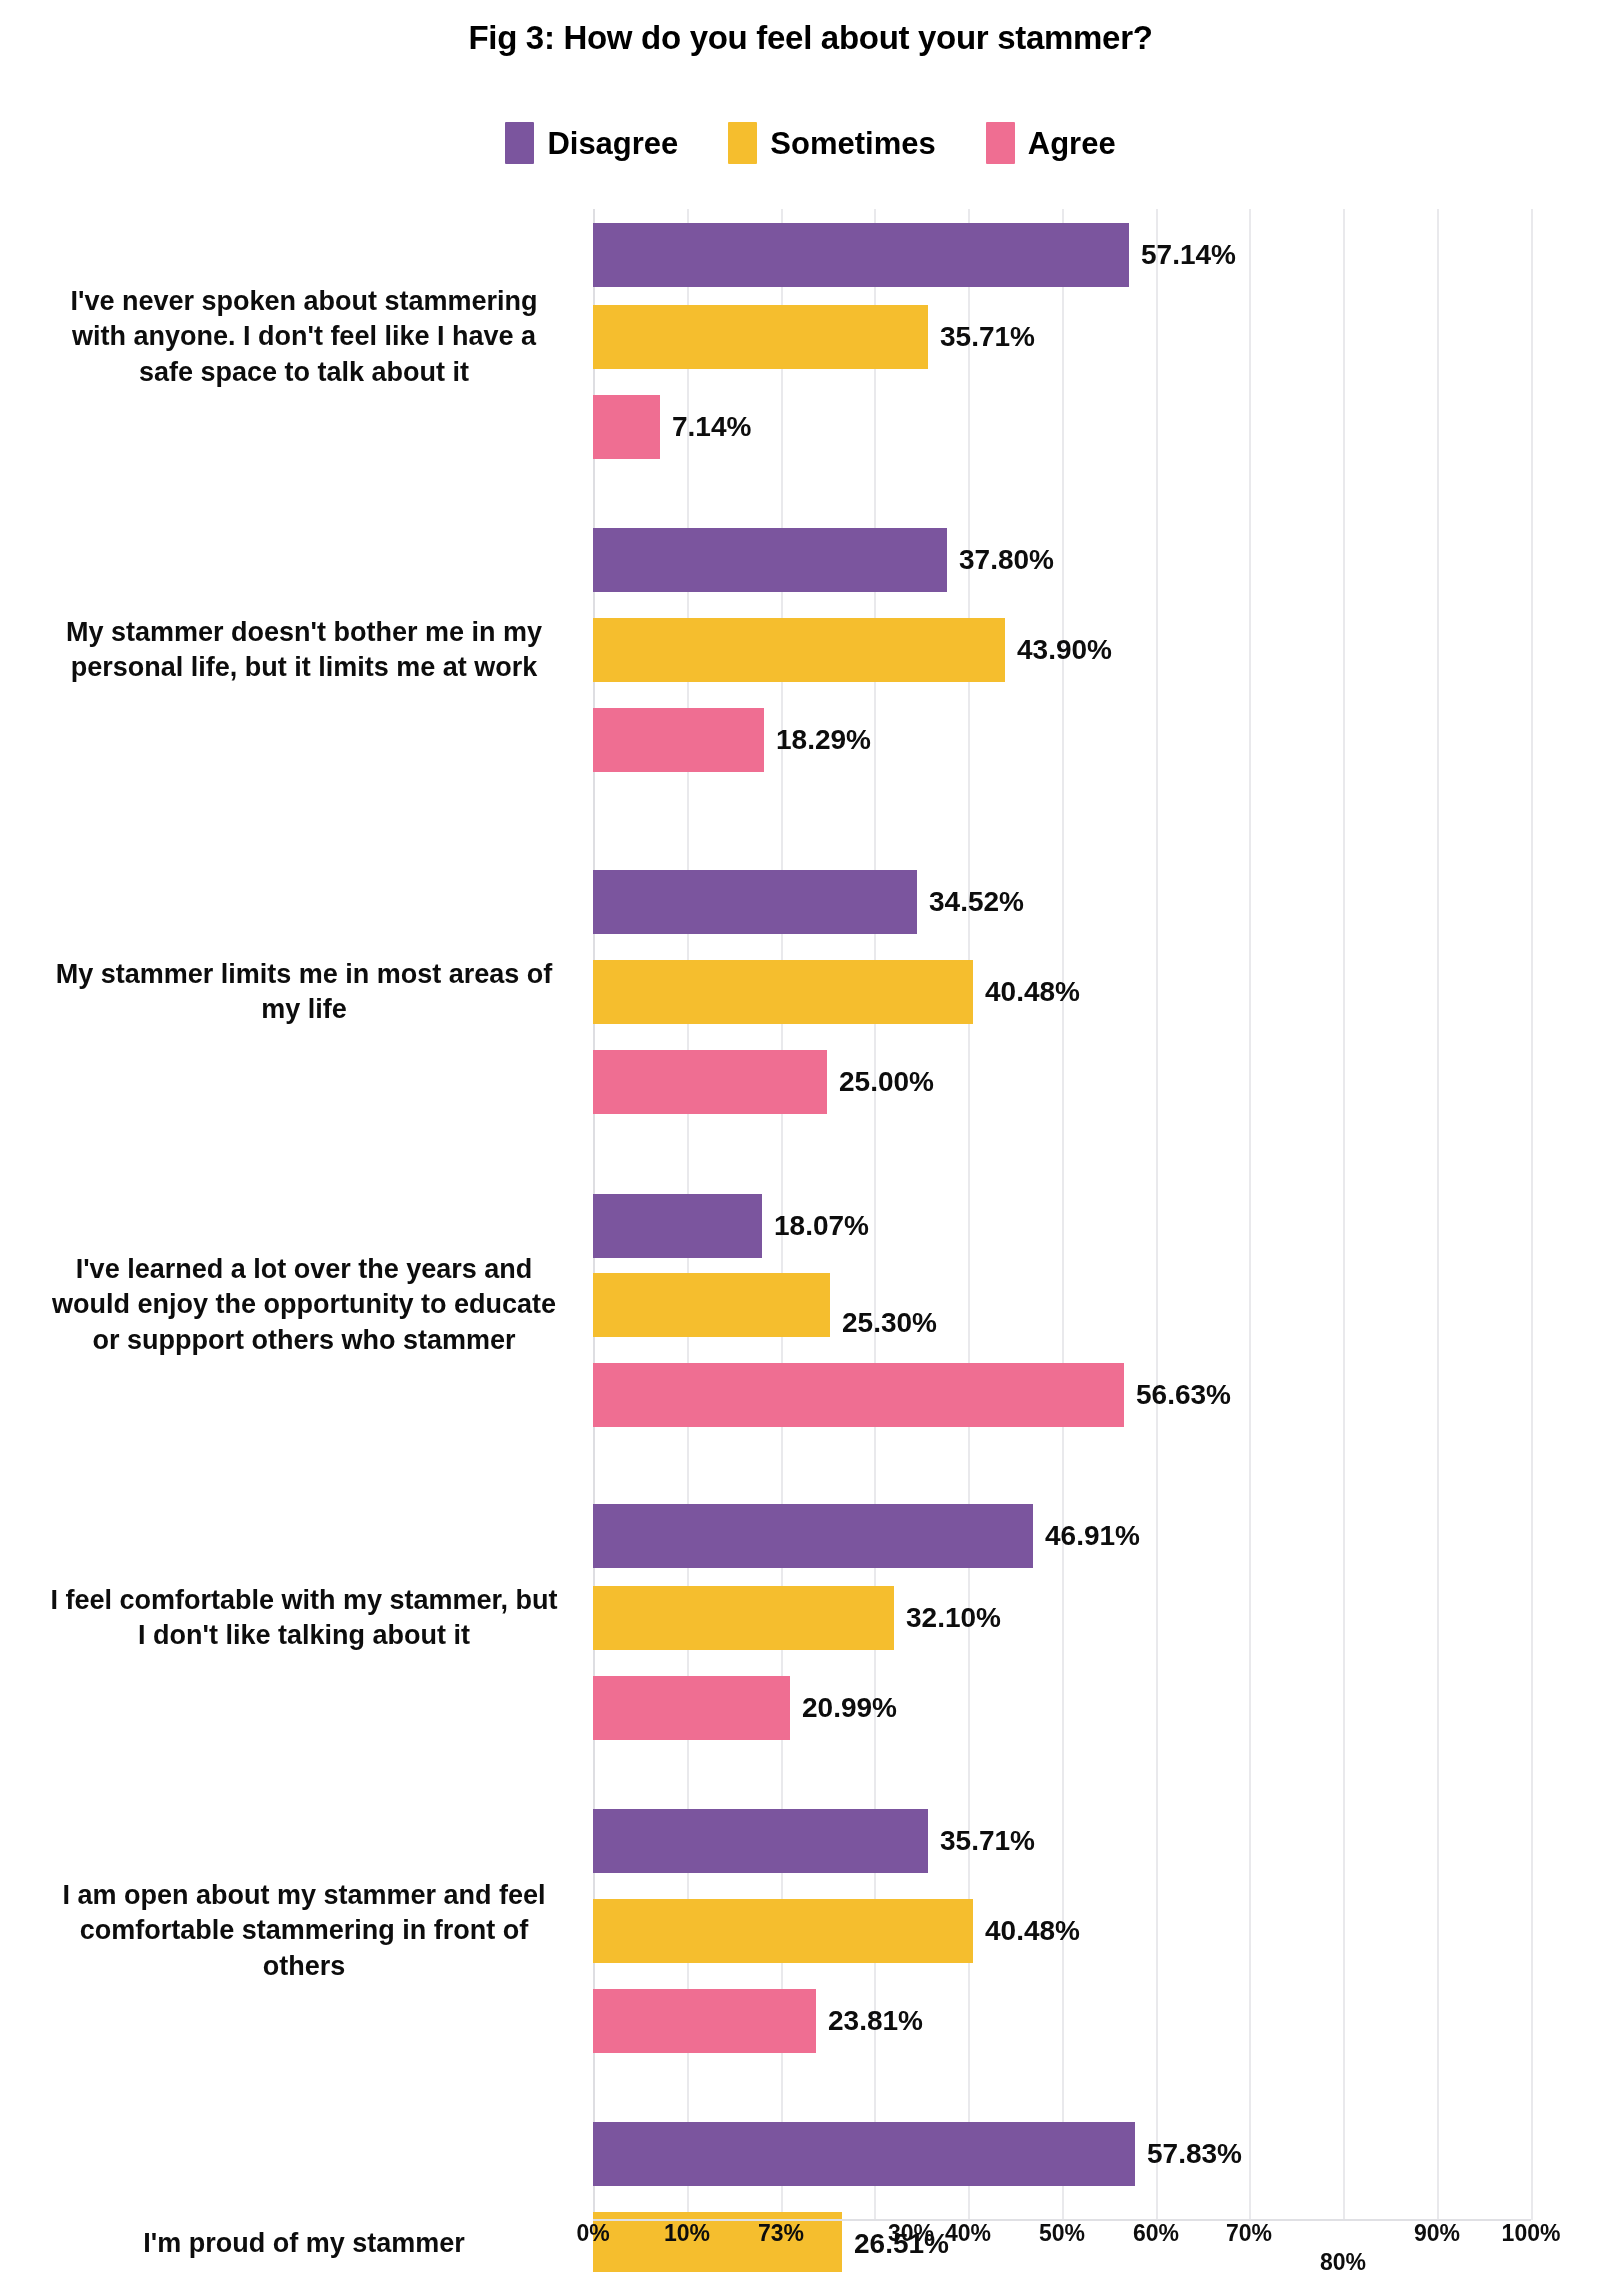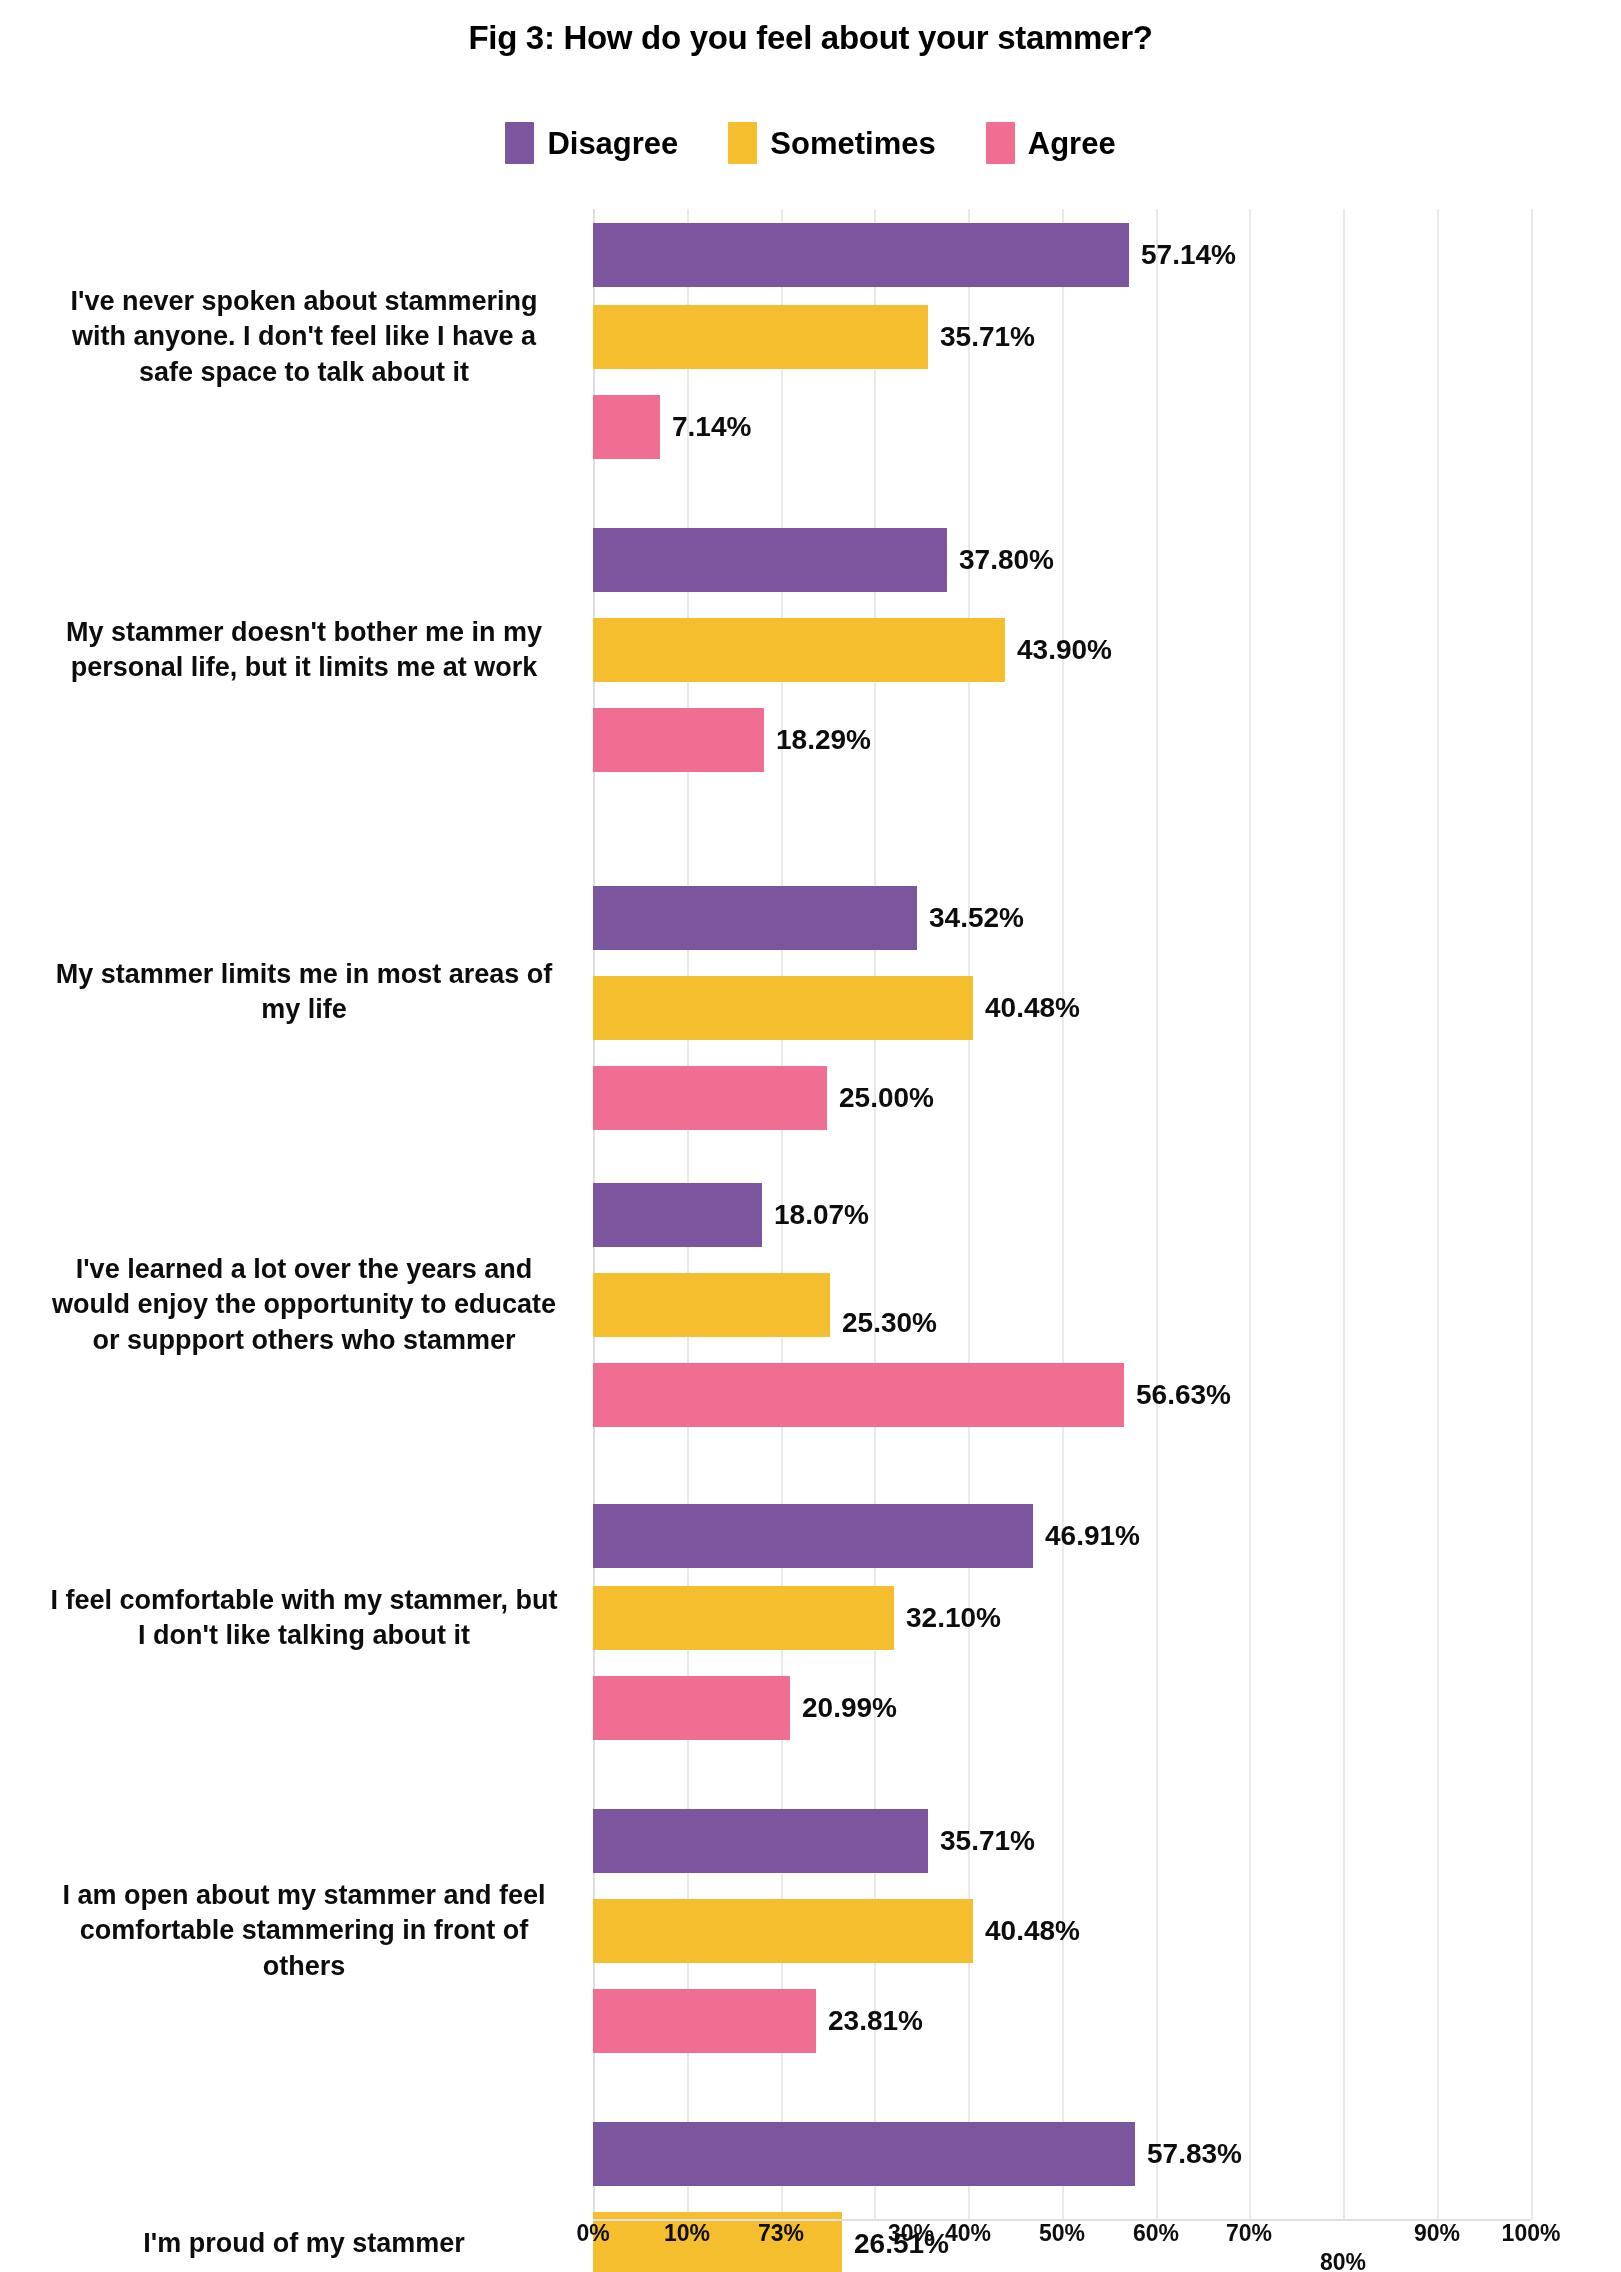--- a/index.html
+++ b/index.html
@@ -201,36 +201,36 @@
       </div>
       <div class="bar-row" style="top: 90px;">
         <div class="bar sometimes" style="width: 412px;"></div>
         <div class="bar-value">43.90%</div>
       </div>
       <div class="bar-row" style="top: 180px;">
         <div class="bar agree" style="width: 171px;"></div>
         <div class="bar-value">18.29%</div>
       </div>
     </div>
-    <div class="group" style="top: 677px; height: 244px;">
+    <div class="group" style="top: 661px; height: 244px;">
       <div class="bar-row" style="top: 0px;">
         <div class="bar disagree" style="width: 324px;"></div>
         <div class="bar-value">34.52%</div>
       </div>
       <div class="bar-row" style="top: 90px;">
         <div class="bar sometimes" style="width: 380px;"></div>
         <div class="bar-value">40.48%</div>
       </div>
       <div class="bar-row" style="top: 180px;">
         <div class="bar agree" style="width: 234px;"></div>
         <div class="bar-value">25.00%</div>
       </div>
     </div>
     <div class="group" style="top: 974px; height: 244px;">
-      <div class="bar-row" style="top: 0px; text-align: center;">
+      <div class="bar-row" style="top: 11px; text-align: center;">
         <div class="bar disagree" style="width: 169px;"></div>
         <div class="bar-value">18.07%</div>
       </div>
       <div class="bar-row" style="top: 90px; align-items: flex-end;">
         <div class="bar sometimes" style="width: 237px;"></div>
         <div class="bar-value">25.30%</div>
       </div>
       <div class="bar-row" style="top: 180px;">
         <div class="bar agree" style="width: 531px;"></div>
         <div class="bar-value">56.63%</div>

